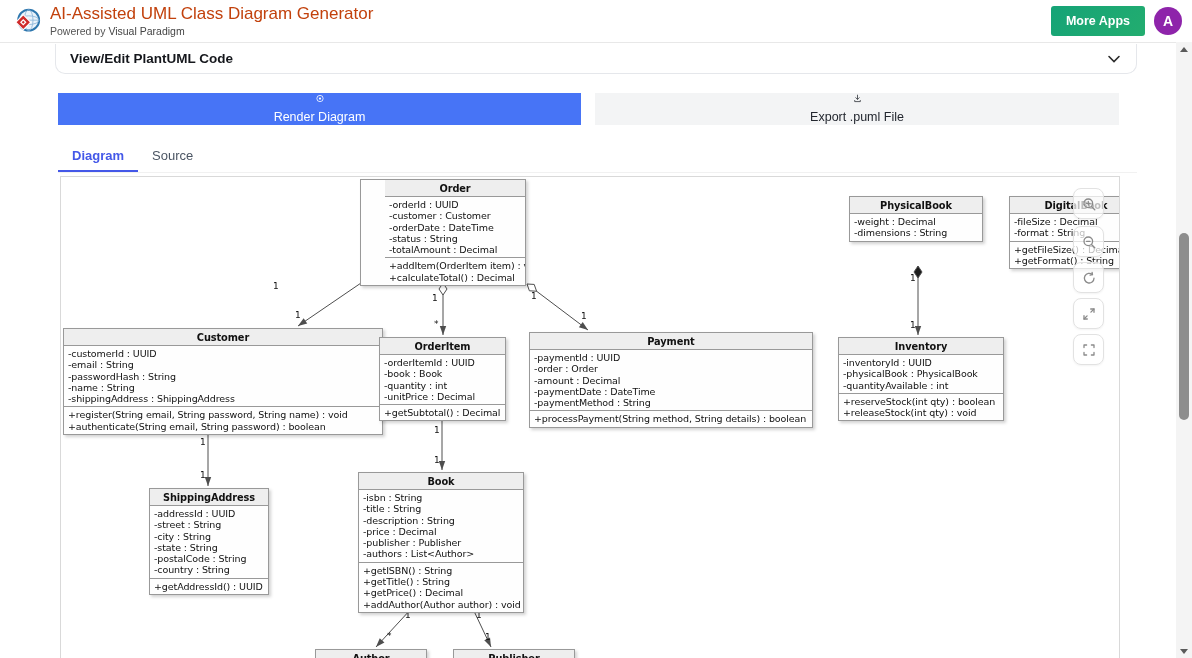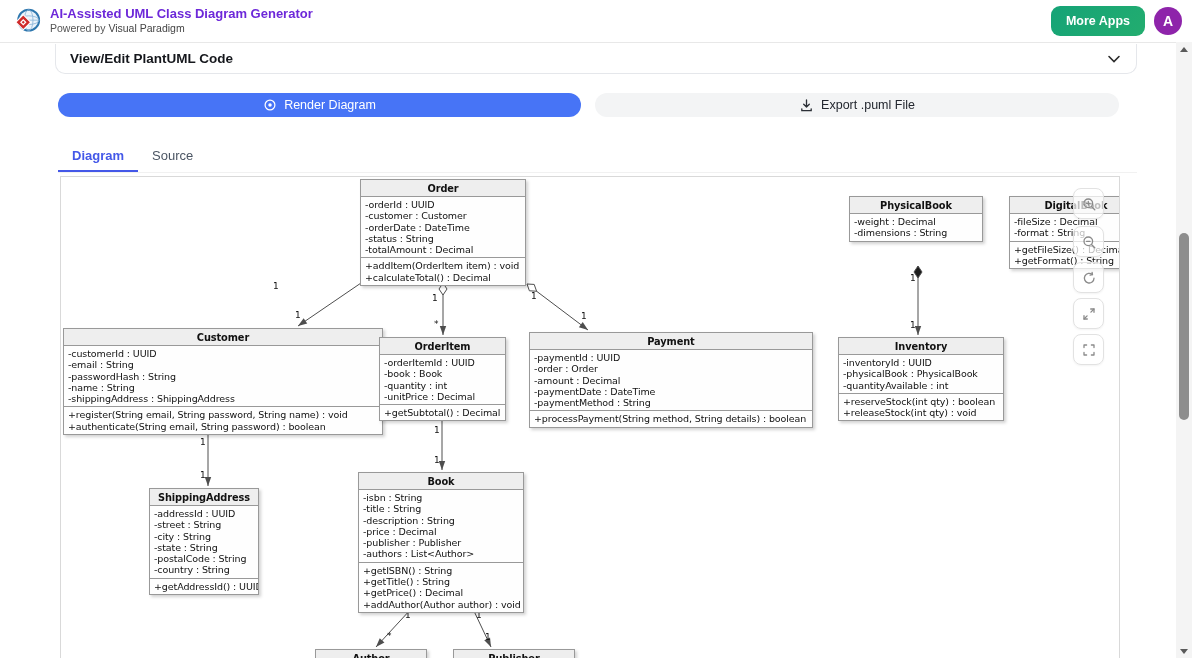--- a/index.html
+++ b/index.html
@@ -4,40 +4,40 @@
 <style>
   html,body{margin:0;padding:0;}
   .page{position:relative;width:1192px;height:658px;overflow:hidden;background:#fff;
         font-family:"Liberation Sans",sans-serif;color:#1f2430;}
 
   
   .app-header{position:absolute;left:0;top:0;width:1192px;height:42px;background:#fff;
               border-bottom:1px solid #e8e8e8;display:flex;align-items:center;}
   .logo{margin-left:12px;width:30px;height:30px;flex:0 0 auto;}
   .title-block{margin-left:8px;line-height:1.1;}
-  .app-title{font-size:13px;font-weight:bold;color:#6d28d9;}
+  .app-title{font-size:17px;font-weight:normal;color:#c2410c;}
   .powered{font-size:10.5px;color:#555;margin-top:2px;}
   .powered a{color:#444;cursor:pointer;}
   .header-right{margin-left:auto;display:flex;align-items:center;margin-right:10px;}
   .more-apps{background:linear-gradient(135deg,#15a377,#23ad6f);color:#fff;font-size:12.5px;
-             font-weight:bold;border:none;border-radius:9px;padding:8px 15px;cursor:pointer;}
+             font-weight:bold;border:none;border-radius:3px;padding:8px 15px;cursor:pointer;}
   .avatar{width:28px;height:28px;border-radius:50%;background:#8e24aa;color:#fff;font-weight:bold;
           font-size:14px;display:flex;align-items:center;justify-content:center;margin-left:9px;cursor:pointer;}
 
   
   .code-panel{position:absolute;left:55px;top:44px;width:1082px;height:30px;
               border:1px solid #e5e7eb;border-top:none;border-radius:0 0 10px 10px;
               display:flex;align-items:center;padding:0 14px;box-sizing:border-box;cursor:pointer;}
   .code-panel-title{font-size:13.5px;font-weight:bold;color:#15171c;}
   .code-panel .chev{margin-left:auto;}
 
   
-  .btn-row-btn{position:absolute;top:93px;height:24px;border:none;border-radius:12px;
+  .btn-row-btn{position:absolute;top:93px;height:32px;border:none;border-radius:0;
                font-size:12.5px;display:flex;align-items:center;justify-content:center;gap:7px;cursor:pointer;
-               font-family:"Liberation Sans",sans-serif;}
+               font-family:"Liberation Sans",sans-serif;flex-direction:column;}
   .btn-render{left:58px;width:523px;background:#4774f6;color:#fff;}
   .btn-export{left:595px;width:524px;background:#f3f4f5;color:#23272f;}
 
   
   .tab-bar{position:absolute;left:58px;top:142px;width:1079px;height:30px;display:flex;
            border-bottom:1px solid #f1f1f1;}
   .tab{font-size:13px;color:#4b5563;padding:6px 14px 8px 14px;cursor:pointer;}
   .tab.active{color:#4458e8;border-bottom:2px solid #4458e8;font-weight:bold;}
 
   
@@ -154,21 +154,21 @@
         <text x="849" y="151" font-size="9" font-family="DejaVu Sans, sans-serif" fill="#101010">1</text>
         <line x1="350" y1="432" x2="315" y2="470" stroke="#4e4e4e" stroke-width="1"></line>
         <polygon points="315,470 318.74353745625706,461.21217163836246 323.4510261292752,465.54801646877394" fill="#4e4e4e"></polygon>
         <text x="344" y="441" font-size="9" font-family="DejaVu Sans, sans-serif" fill="#101010">1</text>
         <text x="326" y="462" font-size="9" font-family="DejaVu Sans, sans-serif" fill="#101010">*</text>
         <line x1="412" y1="432" x2="430" y2="470" stroke="#4e4e4e" stroke-width="1"></line>
         <polygon points="430,470 423.2552618128893,463.2362357531231 429.03918398180787,460.49648314679325" fill="#4e4e4e"></polygon>
         <text x="415" y="441" font-size="9" font-family="DejaVu Sans, sans-serif" fill="#101010">1</text>
         <text x="424" y="463" font-size="9" font-family="DejaVu Sans, sans-serif" fill="#101010">1</text>
       </svg>
-  <div class="uml-class" style="left: 299px; top: 2px; width: 166px;">
+  <div class="uml-class" style="left: 299px; top: 2px; width: 166px; padding-left: 24px;">
         <div class="uml-title">Order</div>
         <div class="uml-sec attrs">
           <div>-orderId : UUID</div>
           <div>-customer : Customer</div>
           <div>-orderDate : DateTime</div>
           <div>-status : String</div>
           <div>-totalAmount : Decimal</div>
         </div>
         <div class="uml-sec methods">
           <div>+addItem(OrderItem item) : void</div>
@@ -237,21 +237,21 @@
         <div class="uml-sec attrs">
           <div>-inventoryId : UUID</div>
           <div>-physicalBook : PhysicalBook</div>
           <div>-quantityAvailable : int</div>
         </div>
         <div class="uml-sec methods">
           <div>+reserveStock(int qty) : boolean</div>
           <div>+releaseStock(int qty) : void</div>
         </div>
       </div>
-      <div class="uml-class" style="left: 88px; top: 311px; width: 110px;">
+      <div class="uml-class" style="left: 88px; top: 311px; width: 120px;">
         <div class="uml-title">ShippingAddress</div>
         <div class="uml-sec attrs">
           <div>-addressId : UUID</div>
           <div>-street : String</div>
           <div>-city : String</div>
           <div>-state : String</div>
           <div>-postalCode : String</div>
           <div>-country : String</div>
         </div>
         <div class="uml-sec methods">

